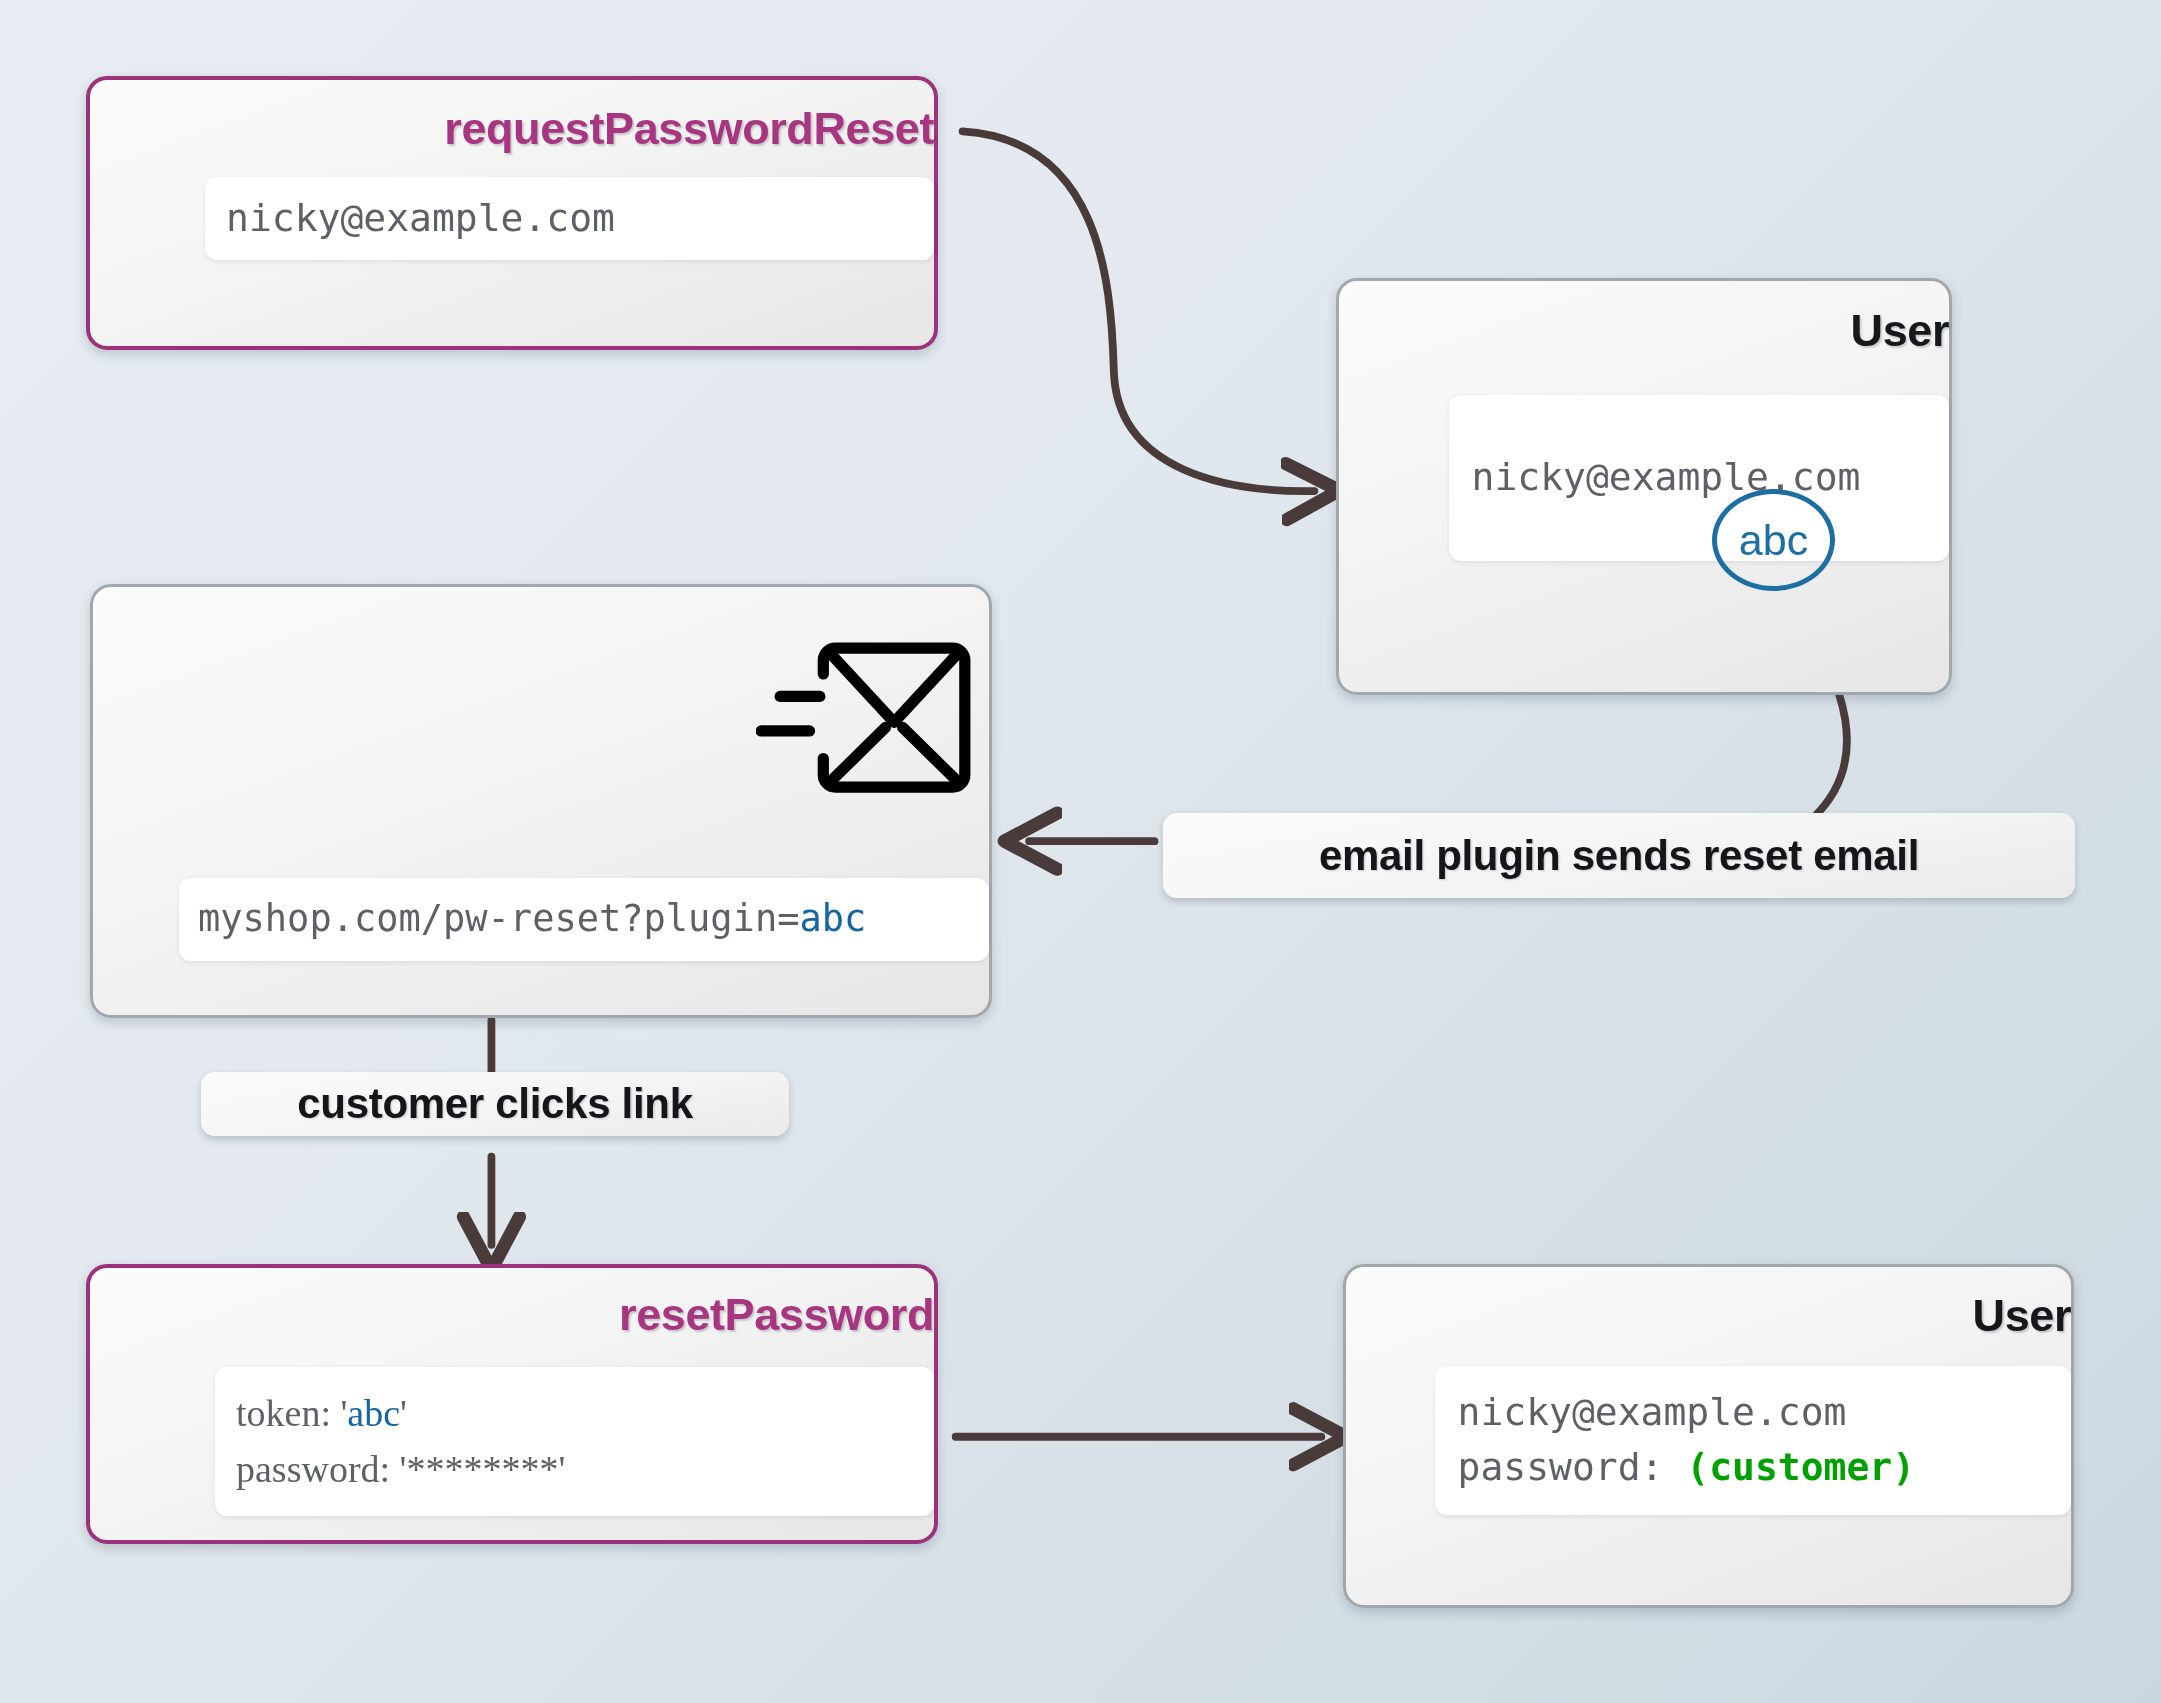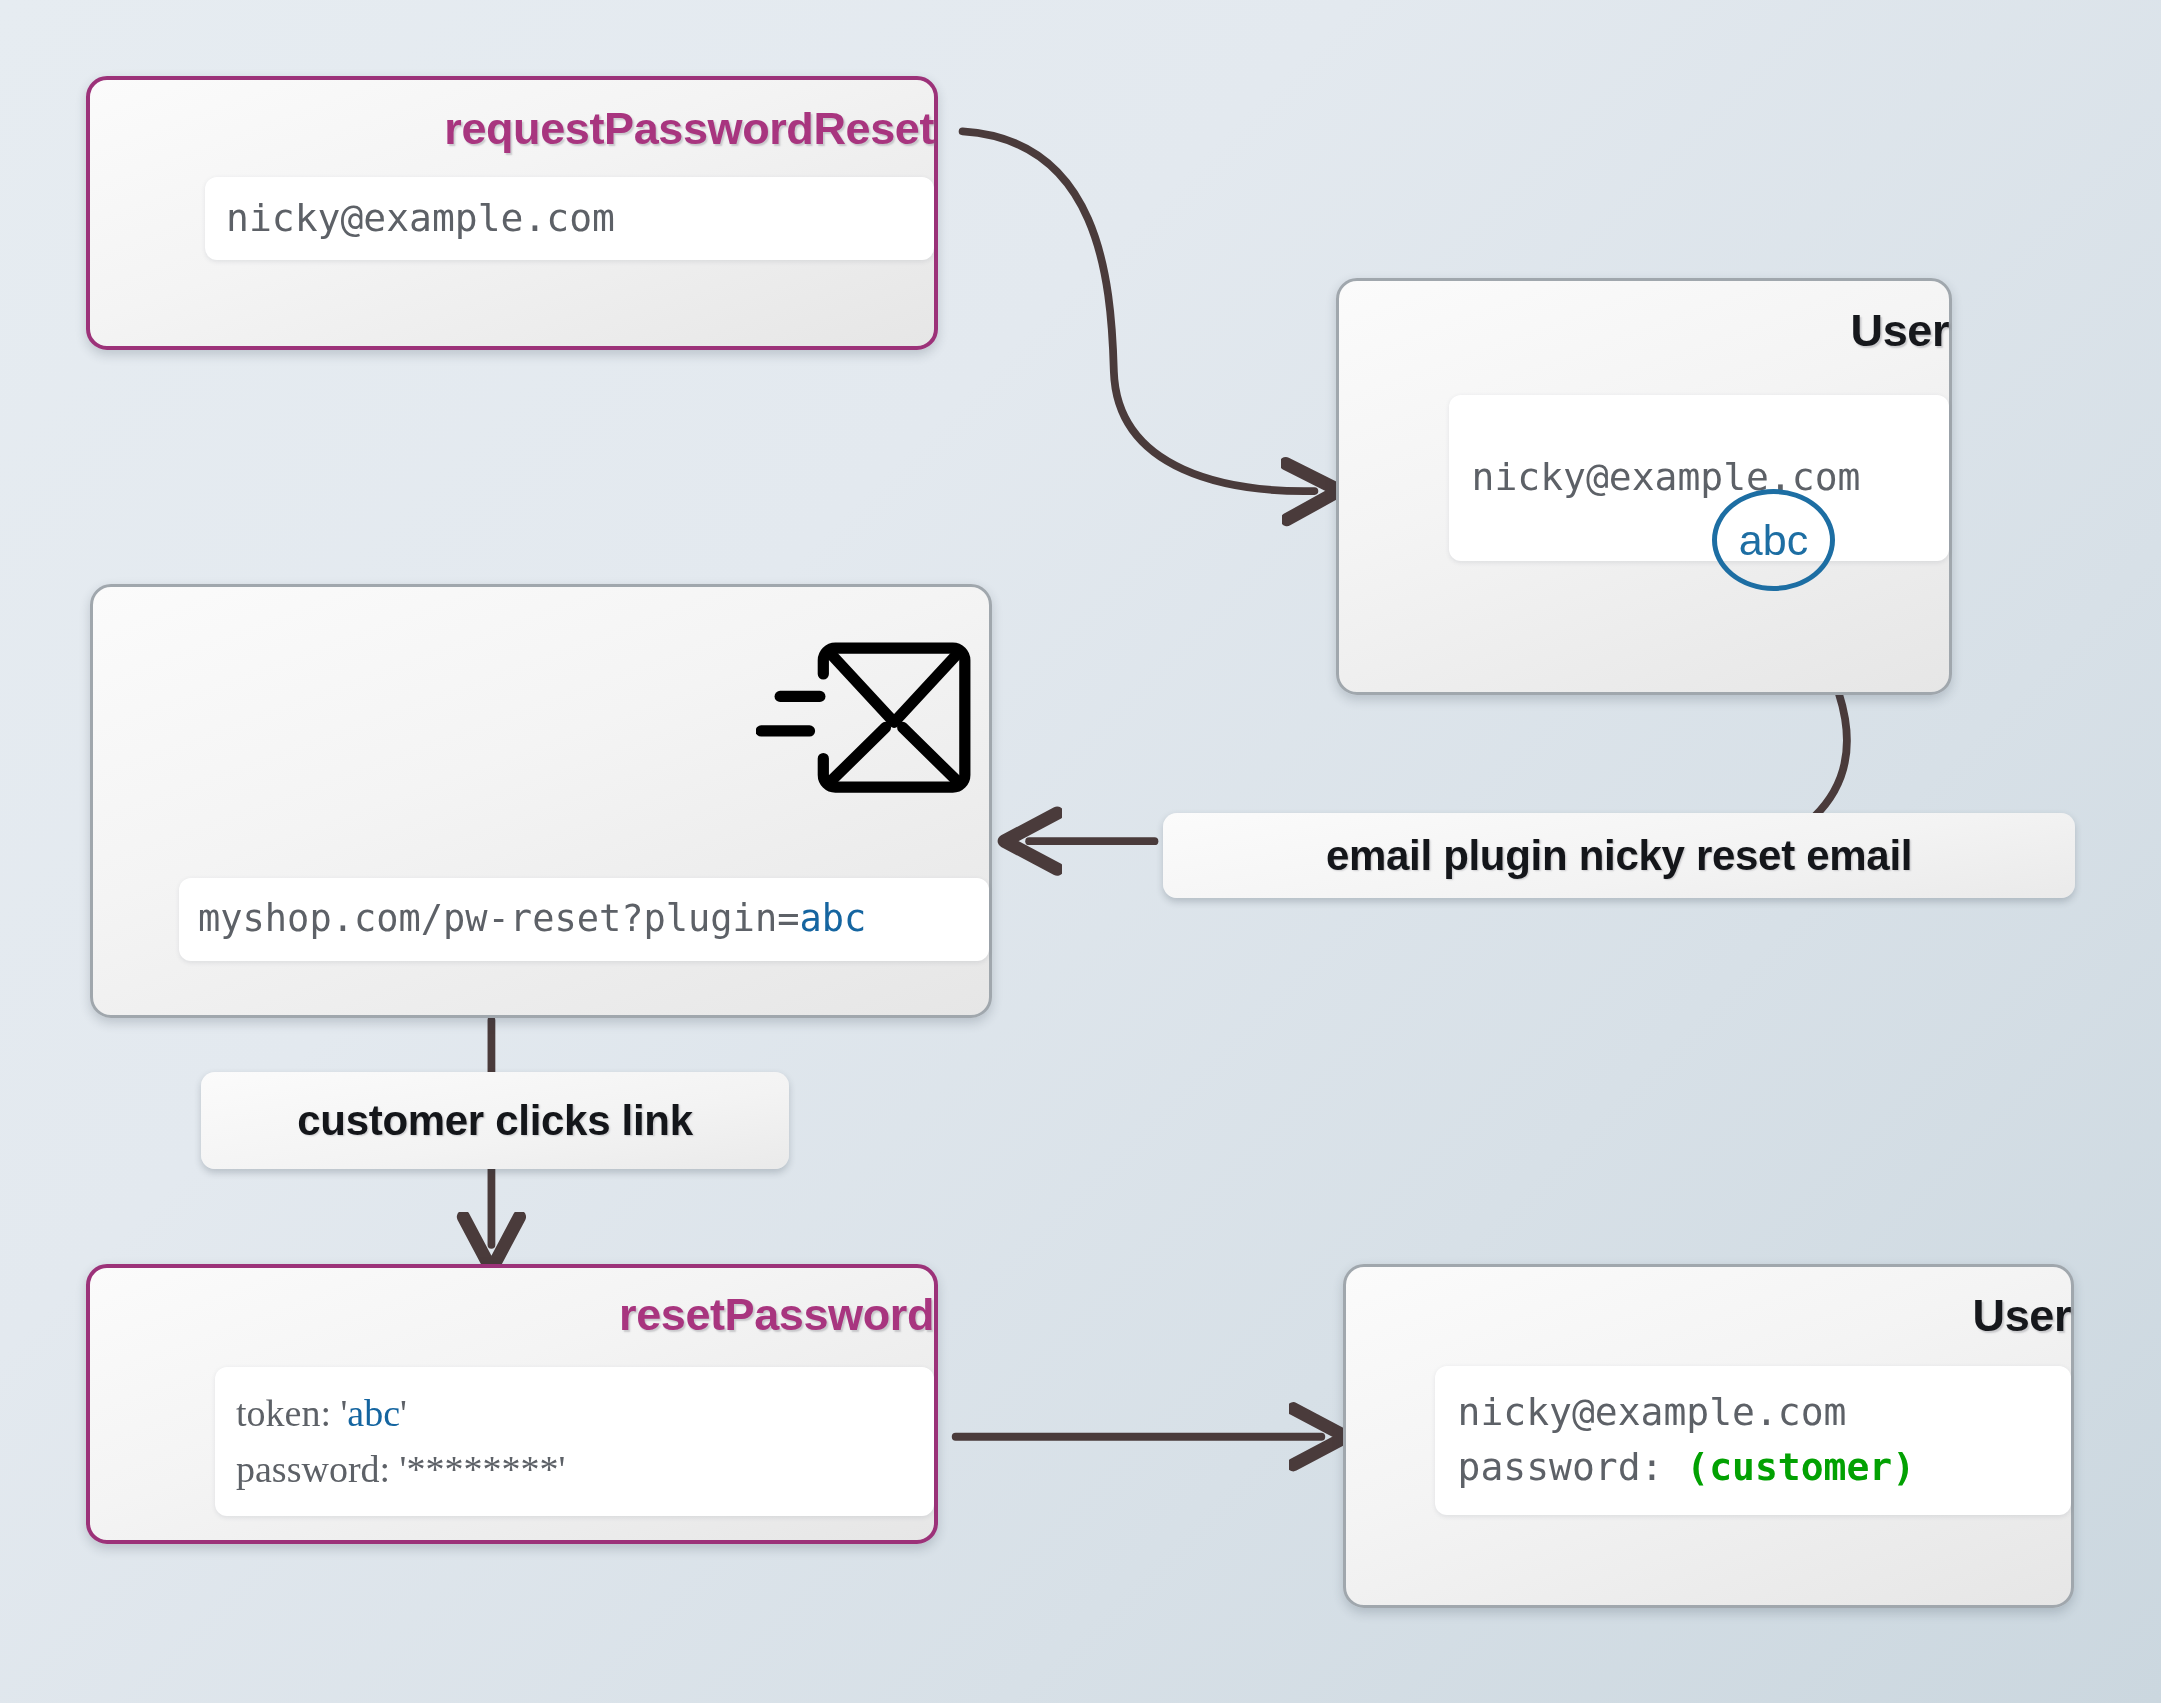--- a/index.html
+++ b/index.html
@@ -122,21 +122,21 @@
     font-weight: bold;
     color: #14161a;
     letter-spacing: -0.3px;
     display: flex;
     align-items: center;
     justify-content: center;
     white-space: nowrap;
     text-shadow: 1.3px 1.3px 1.7px rgba(120,120,130,0.33);
   }
   #label-email-plugin { left: 1163px; top: 813px; width: 912px; height: 85px; }
-  #label-clicks-link  { left: 201px;  top: 1072px; width: 588px;  height: 97px; }
+  #label-clicks-link  { left: 201px;  top: 1072px; width: 588px;  height: 64px; }
 
   
   #token-circle {
     position: absolute;
     left: 1712px; top: 489px;
     width: 123px; height: 102px;
     border: 5.2px solid #1d6ea3;
     border-radius: 50%;
     box-sizing: border-box;
   }
@@ -220,17 +220,17 @@
   </div>
 
   <div class="card gray" id="card-user-bot">
     <div class="card-title title-black">User</div>
     <div class="field">
       <span class="line">nicky@example.com</span>
       <span class="line"><span>password:</span><span> </span><span class="tok-green">(customer)</span></span>
     </div>
   </div>
 
-  <div class="edge-label" id="label-email-plugin">email plugin nicky reset email</div>
+  <div class="edge-label" id="label-email-plugin">email plugin sends reset email</div>
   <div class="edge-label" id="label-clicks-link">customer clicks link</div>
 
 </div>
 
 
 </body></html>

